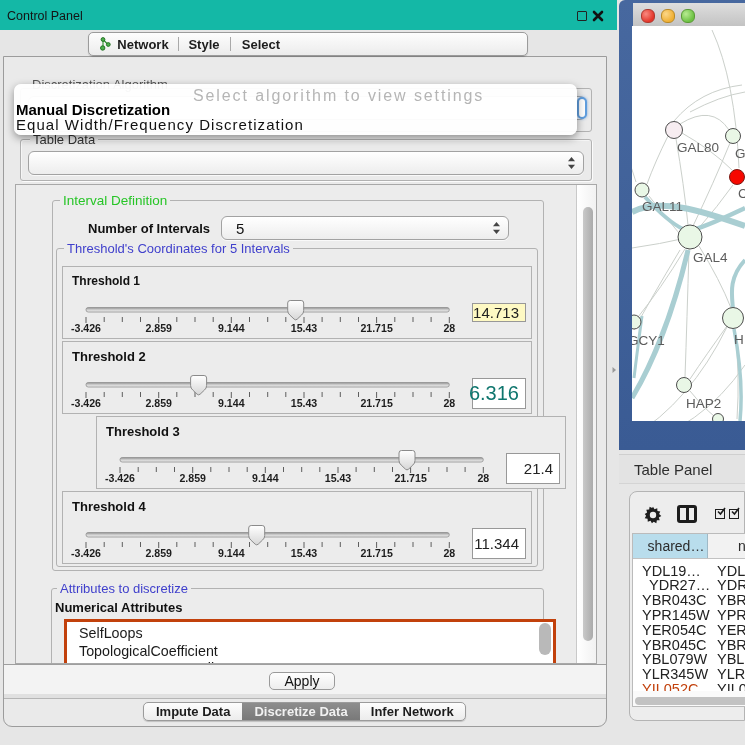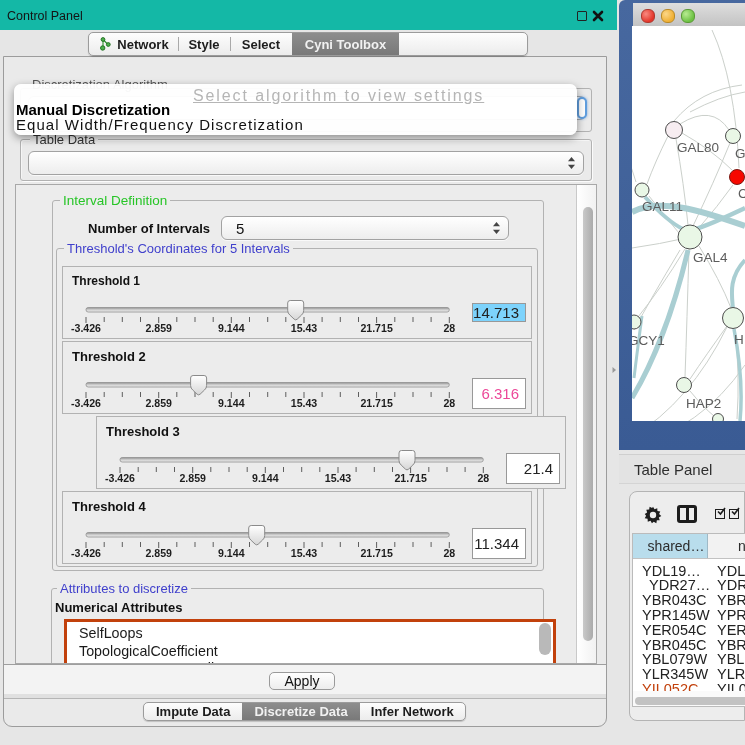--- a/index.html
+++ b/index.html
@@ -15,21 +15,20 @@
 <div class="abs" style="left:3px;top:56px;width:604px;height:671px;background:#eaeaea;border:1px solid #9c9c9c;border-radius:0 0 9px 9px;box-sizing:border-box;"></div>
 <div style="position:absolute;left:88px;top:32px;width:440px;height:24px;box-sizing:border-box;border:1px solid #9b9b9b;border-radius:5px;box-shadow:0 1px 1px rgba(0,0,0,.18);display:flex;overflow:hidden;background:linear-gradient(#fdfdfd,#ececec);">
     <div style="width:89px;height:100%;box-sizing:border-box;display:flex;align-items:center;justify-content:center;font-size:13px;font-weight:bold;color:#1c1c1c;white-space:nowrap;"><svg width="14" height="16" viewBox="0 0 14 16" style="margin-right:5px;">
         <path d="M5 3.5 L5 12 M5 3.5 L10 8.5" stroke="#2d8c2d" stroke-width="1.1" fill="none"></path>
         <circle cx="5" cy="3.5" r="1.9" fill="#4db04d" stroke="#1e6b1e" stroke-width="0.9"></circle>
         <circle cx="4.7" cy="12" r="2.2" fill="#4db04d" stroke="#1e6b1e" stroke-width="0.9"></circle>
         <circle cx="10.3" cy="8.5" r="1.9" fill="#4db04d" stroke="#1e6b1e" stroke-width="0.9"></circle>
       </svg>Network</div>
     <div style="width:52px;height:100%;box-sizing:border-box;display:flex;align-items:center;justify-content:center;font-size:13px;font-weight:bold;color:#1c1c1c;white-space:nowrap;">Style</div>
     <div style="width:62px;height:100%;box-sizing:border-box;display:flex;align-items:center;justify-content:center;font-size:13px;font-weight:bold;color:#1c1c1c;white-space:nowrap;">Select</div>
-    <div style="width:107px;height:100%;background:linear-gradient(#8d8d8d,#797979);box-sizing:border-box;display:flex;align-items:center;justify-content:center;font-size:13px;font-weight:bold;color:#f1f1f1;white-space:nowrap;">Cyni Toolbox</div>
     <div style="position:absolute;left:89px;top:18%;width:1px;height:64%;background:#a9a9a9;"></div>
     <div style="position:absolute;left:141px;top:18%;width:1px;height:64%;background:#a9a9a9;"></div>
   </div>
 <div class="abs" style="left:20px;top:88px;width:572px;height:44px;box-sizing:border-box;border:1px solid #b2b2b2;border-radius:3px;"></div>
 <div class="abs" style="left:32px;top:76.5px;font-size:13px;color:#555;">Discretization Algorithm</div>
 <div class="abs" style="left:28px;top:96px;width:558px;height:24px;box-sizing:border-box;border:1px solid #a9a9a9;border-radius:6px;background:#fff;"></div>
 <div class="abs" style="left:577px;top:97px;width:10px;height:22px;box-sizing:border-box;border:2.5px solid #5f9ddd;border-radius:6px;background:#fdfdfd;box-shadow:0 0 3px rgba(90,150,220,.8);"></div>
 <div style="position:absolute;left:20px;top:139px;width:572px;height:42px;box-sizing:border-box;border:1px solid #b2b2b2;border-radius:3px;box-shadow:1px 1px 0 rgba(255,255,255,.8), inset 1px 1px 0 rgba(255,255,255,.5);"></div>
 <div style="position:absolute;left:30px;top:132px;background:#eaeaea;padding:0 3px;font-size:13px;color:#333;white-space:nowrap;">Table Data</div>
 <div style="position:absolute;left:28px;top:151px;width:556px;height:24px;box-sizing:border-box;border:1px solid #a2a2a2;border-radius:6px;background:linear-gradient(#ffffff,#ededed);box-shadow:0 1px 0 rgba(255,255,255,.7);">
@@ -88,21 +87,21 @@
         <line x1="368.1" y1="20" x2="368.1" y2="25" stroke="#5e5e5e" stroke-width="1"></line>
         <line x1="386.3" y1="20" x2="386.3" y2="26" stroke="#5e5e5e" stroke-width="1"></line>
         <text x="23.0" y="35" font-size="10.6" font-weight="bold" fill="#1d1d1d" text-anchor="middle" font-family="Liberation Sans, sans-serif">-3.426</text>
         <text x="95.7" y="35" font-size="10.6" font-weight="bold" fill="#1d1d1d" text-anchor="middle" font-family="Liberation Sans, sans-serif">2.859</text>
         <text x="168.3" y="35" font-size="10.6" font-weight="bold" fill="#1d1d1d" text-anchor="middle" font-family="Liberation Sans, sans-serif">9.144</text>
         <text x="241.0" y="35" font-size="10.6" font-weight="bold" fill="#1d1d1d" text-anchor="middle" font-family="Liberation Sans, sans-serif">15.43</text>
         <text x="313.6" y="35" font-size="10.6" font-weight="bold" fill="#1d1d1d" text-anchor="middle" font-family="Liberation Sans, sans-serif">21.715</text>
         <text x="386.3" y="35" font-size="10.6" font-weight="bold" fill="#1d1d1d" text-anchor="middle" font-family="Liberation Sans, sans-serif">28</text>
         <path transform="translate(232.7,0)" d="M-5.5,3.5 h11 q2.5,0 2.5,2.5 v7.5 q0,2.8 -2.2,4.6 l-4.3,4.1 q-1.5,1.4 -3,0 l-4.3,-4.1 q-2.2,-1.8 -2.2,-4.6 v-7.5 q0,-2.5 2.5,-2.5" fill="url(#thg)" stroke="#8a8a8a" stroke-width="1" stroke-linejoin="round"></path>
       </svg>
-      <div style="position:absolute;left:409px;top:36px;width:54px;height:19px;box-sizing:border-box;border:1px solid #989898;background:#7dd3fc;display:flex;align-items:center;justify-content:flex-end;padding-right:6px;font-size:15px;color:#222;">14.713</div>
+      <div style="position:absolute;left:409px;top:36px;width:54px;height:19px;box-sizing:border-box;border:1px solid #989898;background:#fef9c3;display:flex;align-items:center;justify-content:flex-end;padding-right:6px;font-size:15px;color:#222;">14.713</div>
     </div>
     <div style="position:absolute;left:46px;top:156px;width:470px;height:73px;box-sizing:border-box;border:1px solid #b2b2b2;background:#ececec;">
       <div style="position:absolute;left:9px;top:7px;font-size:13px;font-weight:bold;color:#111;">Threshold 2</div>
       <svg width="470" height="40" viewBox="0 0 470 40" style="position:absolute;left:0;top:30px;">
         <defs>
           <linearGradient id="thg" x1="0" y1="0" x2="0" y2="1">
             <stop offset="0" stop-color="#ffffff"></stop>
             <stop offset="1" stop-color="#d6d6d6"></stop>
           </linearGradient>
           <linearGradient id="trk" x1="0" y1="0" x2="0" y2="1">
@@ -134,21 +133,21 @@
         <line x1="368.1" y1="20" x2="368.1" y2="25" stroke="#5e5e5e" stroke-width="1"></line>
         <line x1="386.3" y1="20" x2="386.3" y2="26" stroke="#5e5e5e" stroke-width="1"></line>
         <text x="23.0" y="35" font-size="10.6" font-weight="bold" fill="#1d1d1d" text-anchor="middle" font-family="Liberation Sans, sans-serif">-3.426</text>
         <text x="95.7" y="35" font-size="10.6" font-weight="bold" fill="#1d1d1d" text-anchor="middle" font-family="Liberation Sans, sans-serif">2.859</text>
         <text x="168.3" y="35" font-size="10.6" font-weight="bold" fill="#1d1d1d" text-anchor="middle" font-family="Liberation Sans, sans-serif">9.144</text>
         <text x="241.0" y="35" font-size="10.6" font-weight="bold" fill="#1d1d1d" text-anchor="middle" font-family="Liberation Sans, sans-serif">15.43</text>
         <text x="313.6" y="35" font-size="10.6" font-weight="bold" fill="#1d1d1d" text-anchor="middle" font-family="Liberation Sans, sans-serif">21.715</text>
         <text x="386.3" y="35" font-size="10.6" font-weight="bold" fill="#1d1d1d" text-anchor="middle" font-family="Liberation Sans, sans-serif">28</text>
         <path transform="translate(135.6,0)" d="M-5.5,3.5 h11 q2.5,0 2.5,2.5 v7.5 q0,2.8 -2.2,4.6 l-4.3,4.1 q-1.5,1.4 -3,0 l-4.3,-4.1 q-2.2,-1.8 -2.2,-4.6 v-7.5 q0,-2.5 2.5,-2.5" fill="url(#thg)" stroke="#8a8a8a" stroke-width="1" stroke-linejoin="round"></path>
       </svg>
-      <div style="position:absolute;left:409px;top:36px;width:54px;height:31px;box-sizing:border-box;border:1px solid #989898;background:#fff;display:flex;align-items:center;justify-content:flex-end;padding-right:6px;font-size:15px;color:#ec4899;">6.316</div>
+      <div style="position:absolute;left:409px;top:36px;width:54px;height:31px;box-sizing:border-box;border:1px solid #989898;background:#fff;display:flex;align-items:center;justify-content:flex-end;padding-right:6px;font-size:20px;color:#0f766e;">6.316</div>
     </div>
     <div style="position:absolute;left:46px;top:231px;width:470px;height:73px;box-sizing:border-box;border:1px solid #b2b2b2;background:#ececec;margin-left:34px;">
       <div style="position:absolute;left:9px;top:7px;font-size:13px;font-weight:bold;color:#111;">Threshold 3</div>
       <svg width="470" height="40" viewBox="0 0 470 40" style="position:absolute;left:0;top:30px;">
         <defs>
           <linearGradient id="thg" x1="0" y1="0" x2="0" y2="1">
             <stop offset="0" stop-color="#ffffff"></stop>
             <stop offset="1" stop-color="#d6d6d6"></stop>
           </linearGradient>
           <linearGradient id="trk" x1="0" y1="0" x2="0" y2="1">
@@ -248,21 +247,21 @@
   </div>
 <div class="abs" style="left:4px;top:664px;width:602px;height:30px;background:#f3f3f3;border-top:1px solid #9e9e9e;"></div>
 <div class="abs" style="left:269px;top:672px;width:66px;height:18px;box-sizing:border-box;border:1px solid #9a9a9a;border-radius:5px;background:linear-gradient(#fefefe,#ededed);display:flex;align-items:center;justify-content:center;font-size:14px;color:#111;">Apply</div>
 <div class="abs" style="left:4px;top:694px;width:602px;height:4px;background:#e0e0e0;border-bottom:1px solid #b5b5b5;"></div>
 <div style="position:absolute;left:143px;top:702px;width:323px;height:19px;box-sizing:border-box;border:1px solid #9b9b9b;border-radius:5px;box-shadow:0 1px 1px rgba(0,0,0,.18);display:flex;overflow:hidden;background:linear-gradient(#fdfdfd,#ececec);">
     <div style="width:99px;height:100%;box-sizing:border-box;display:flex;align-items:center;justify-content:center;font-size:13px;font-weight:bold;color:#1c1c1c;white-space:nowrap;text-align:center;">Impute Data</div>
     <div style="width:118px;height:100%;background:linear-gradient(#8d8d8d,#797979);box-sizing:border-box;display:flex;align-items:center;justify-content:center;font-size:13px;font-weight:bold;color:#f1f1f1;white-space:nowrap;">Discretize Data</div>
     <div style="width:106px;height:100%;box-sizing:border-box;display:flex;align-items:center;justify-content:center;font-size:13px;font-weight:bold;color:#1c1c1c;white-space:nowrap;">Infer Network</div>
   </div>
 <div class="abs" style="left:14px;top:83.5px;width:563px;height:51px;background:rgba(255,255,255,0.95);border-radius:7px;box-shadow:0 3px 9px rgba(0,0,0,.4);"></div>
-<div class="abs" style="left:193px;top:87px;font-size:16px;letter-spacing:1.9px;color:#b5b5b5;text-decoration:underline;">Select algorithm to view settings</div>
+<div class="abs" style="left:193px;top:87px;font-size:16px;letter-spacing:1.9px;color:#b5b5b5;">Select algorithm to view settings</div>
 <div class="abs" style="left:16px;top:101px;font-size:15px;font-weight:bold;color:#000;">Manual Discretization</div>
 <div class="abs" style="left:16px;top:116px;font-size:15px;letter-spacing:1.05px;color:#111;">Equal Width/Frequency Discretization</div>
 <svg class="abs" style="left:611px;top:366px;" width="6" height="8" viewBox="0 0 6 8">
     <path d="M1.5 1 L5 4 L1.5 7 Z" fill="#999"></path>
   </svg>
 <div class="abs" style="left:619px;top:0;width:126px;height:450px;background:linear-gradient(#47689f,#3a5b94);border-radius:6px 0 0 0;">
     <div style="position:absolute;left:14px;top:3px;width:112px;height:23px;background:linear-gradient(#dedede,#c3c3c3);border-bottom:1px solid #8e8e8e;">
       <div style="position:absolute;left:8px;top:5.5px;width:12px;height:12px;border-radius:6px;background:radial-gradient(circle at 4px 4px,#f88a80,#e3362a 70%);border:0.5px solid #ad3a30;"></div>
       <div style="position:absolute;left:28px;top:5.5px;width:12px;height:12px;border-radius:6px;background:radial-gradient(circle at 4px 4px,#fbd789,#efaf33 70%);border:0.5px solid #b98a28;"></div>
       <div style="position:absolute;left:48px;top:5.5px;width:12px;height:12px;border-radius:6px;background:radial-gradient(circle at 4px 4px,#b8eb92,#6dc143 70%);border:0.5px solid #5a9a36;"></div>

